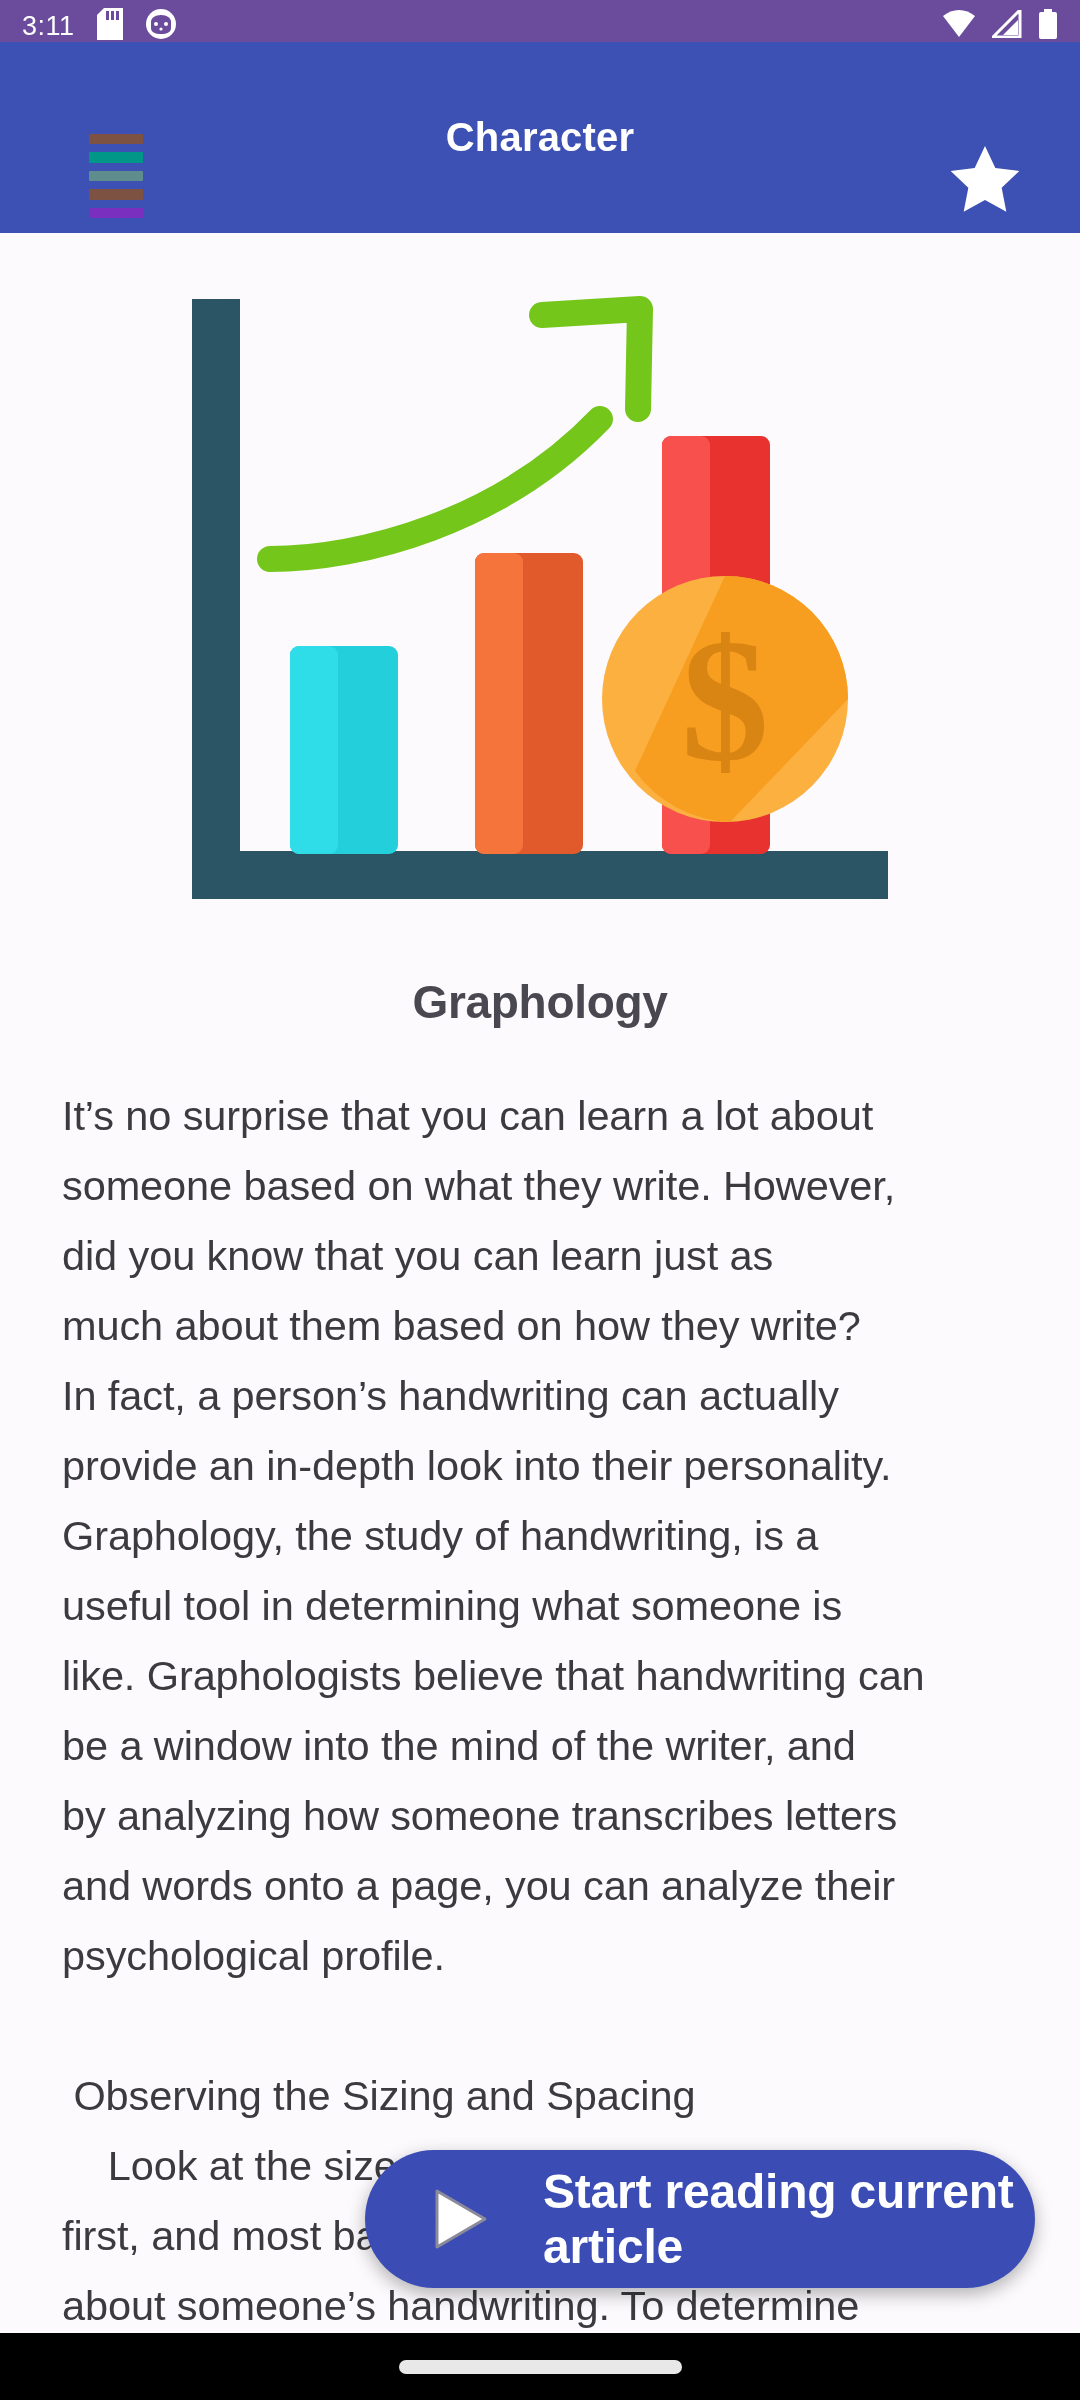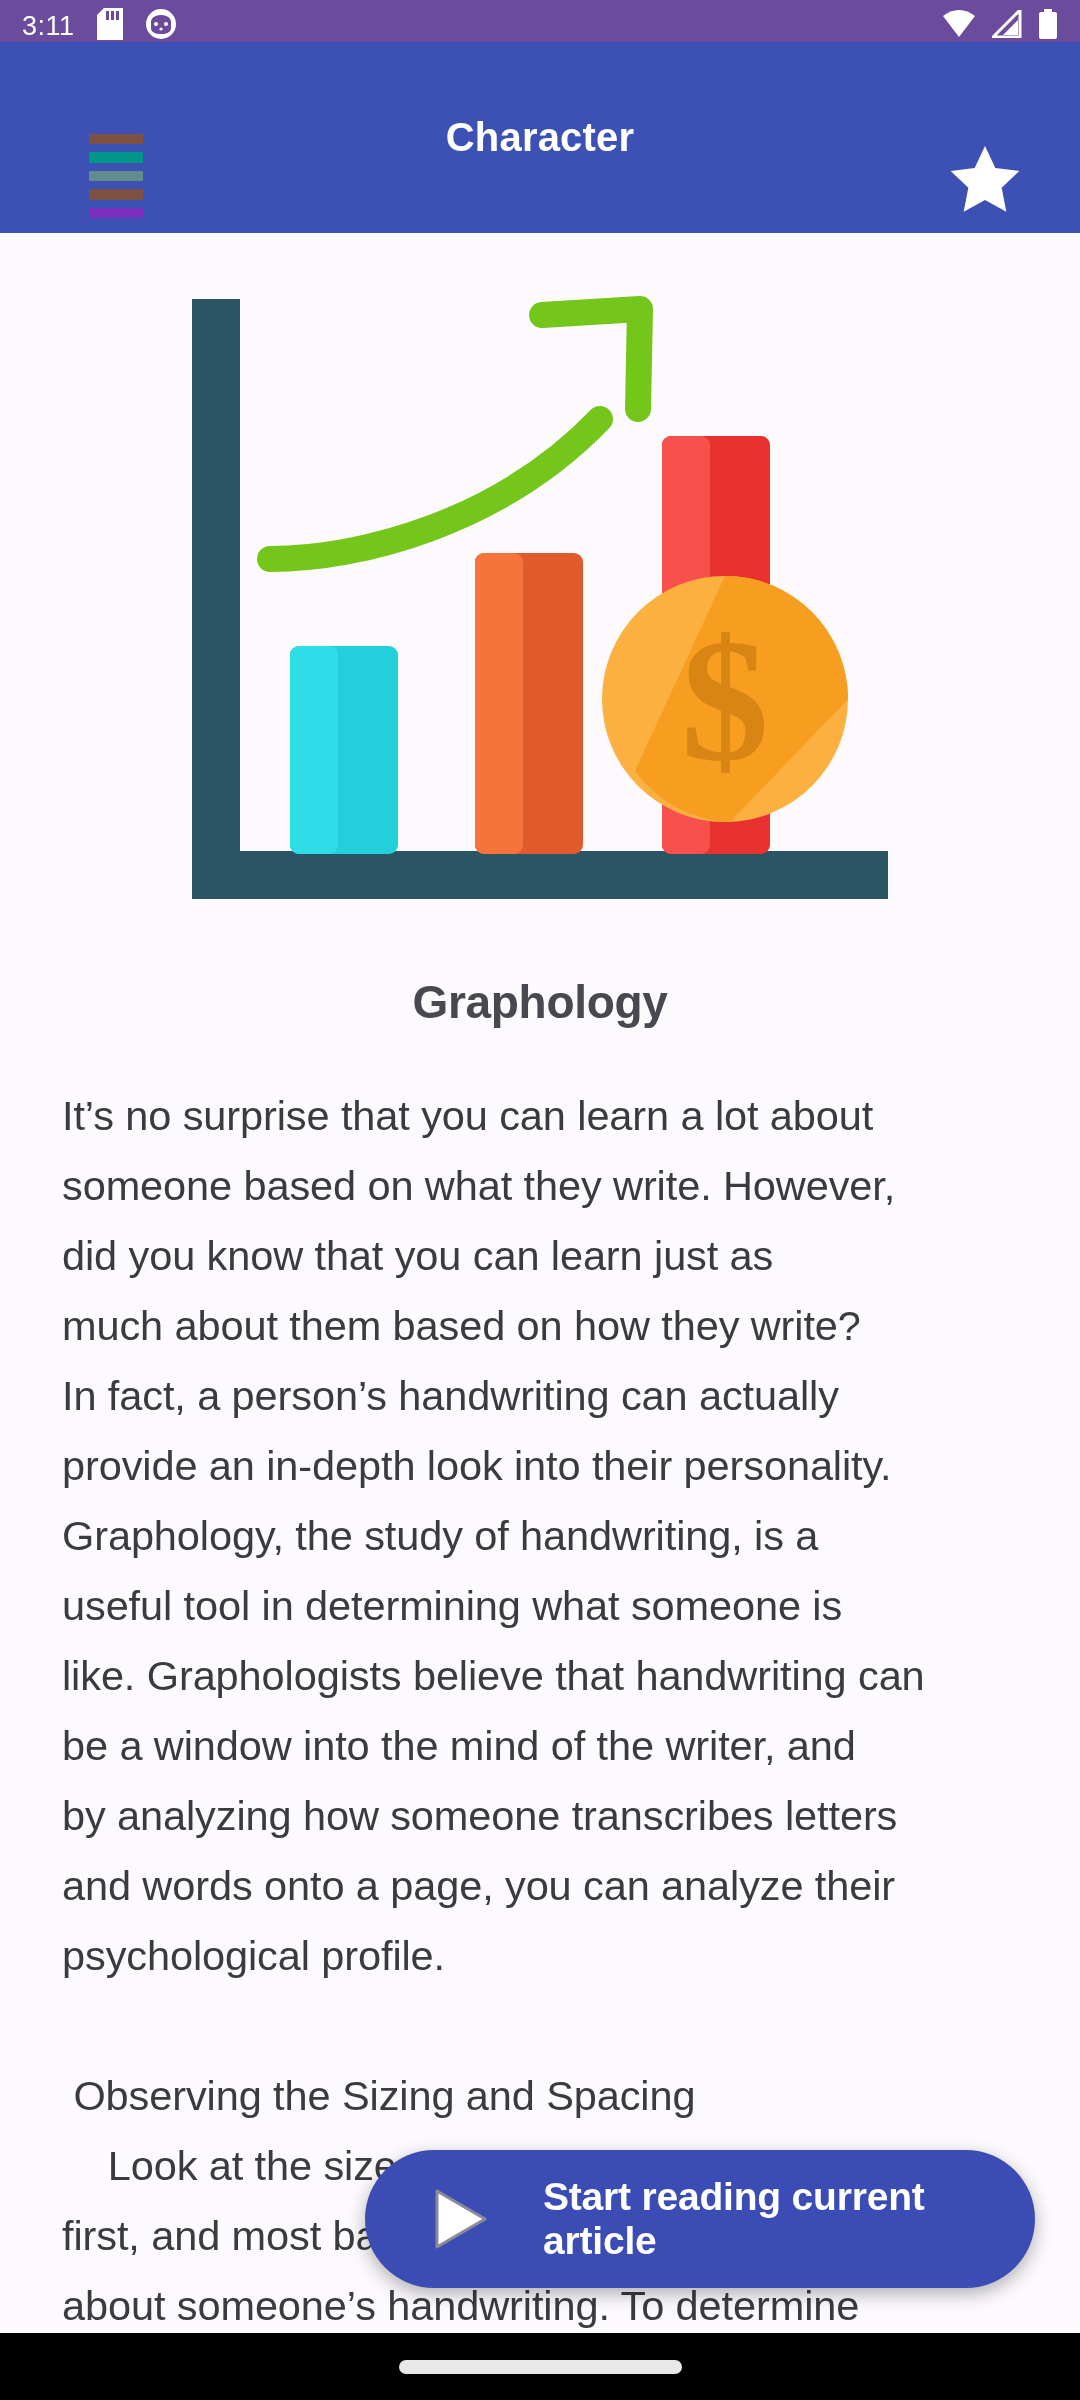--- a/index.html
+++ b/index.html
@@ -139,21 +139,21 @@
     overflow: hidden;
   }
   #fab-play-icon {
     margin-left: 68px;
     width: 56px; height: 62px;
     flex: none;
   }
   #fab-label {
     margin-left: 54px;
     color: #FFFFFF;
-    font-size: 39px;
+    font-size: 48px;
     font-weight: bold;
     letter-spacing: -0.2px;
   }
 
   
   #nav-bar {
     position: absolute;
     left: 0; top: 2333px;
     width: 1080px;
     height: 67px;

